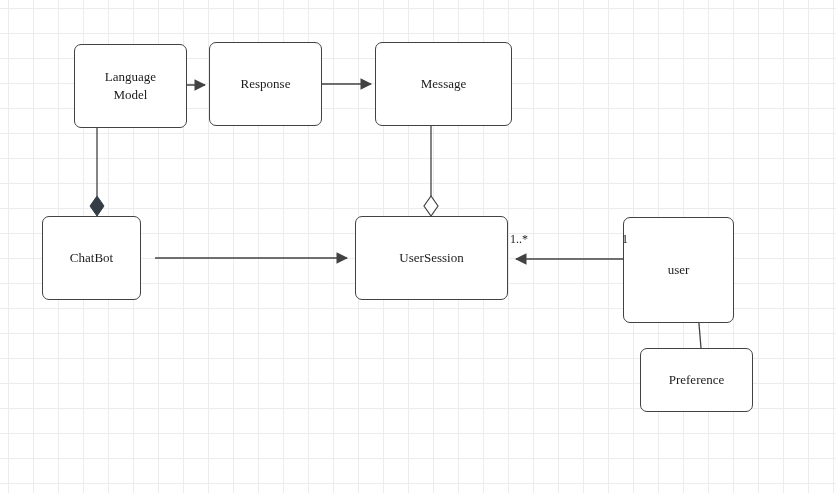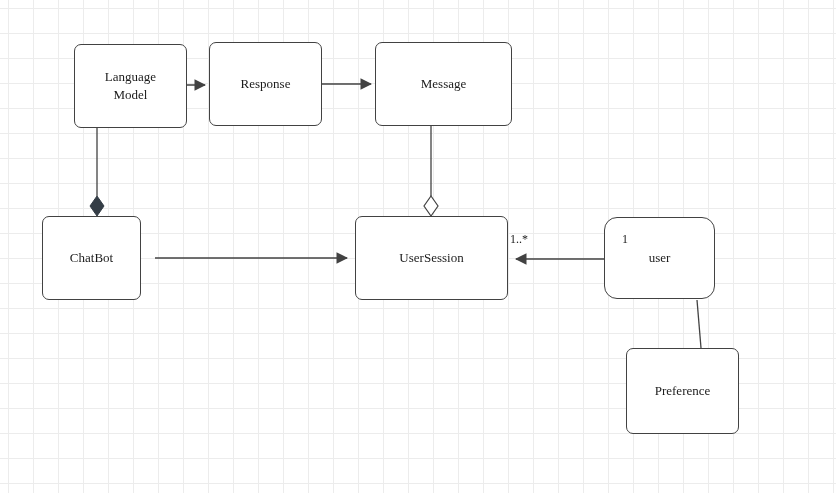--- a/index.html
+++ b/index.html
@@ -51,22 +51,22 @@
     font-size: 12px;
     color: #1b1b1b;
     line-height: 1;
   }
   
   #node-language-model { left: 42px;  top: 44px;  width: 113px; height: 84px; margin-left: 32px; }
   #node-response       { left: 209px; top: 42px;  width: 113px; height: 84px; }
   #node-message        { left: 375px; top: 42px;  width: 137px; height: 84px; }
   #node-chatbot        { left: 42px;  top: 216px; width: 99px; height: 84px; }
   #node-user-session   { left: 355px; top: 216px; width: 153px; height: 84px; }
-  #node-user           { left: 604px; top: 217px; width: 111px; height: 82px; border-radius: 13px; }
-  #node-preference     { left: 626px; top: 348px; width: 113px; height: 86px; }
+  #node-user           { left: 623px; top: 217px; width: 111px; height: 106px; }
+  #node-preference     { left: 640px; top: 348px; width: 113px; height: 64px; }
   #label-mult-many { left: 510px; top: 233px; }
   #label-mult-one  { left: 622px; top: 233px; }
 </style>
 </head>
 <body>
 
 <div class="canvas">
 
   <svg class="edges-layer" width="836" height="493" viewBox="0 0 836 493" xmlns="http://www.w3.org/2000/svg">
     <defs>

